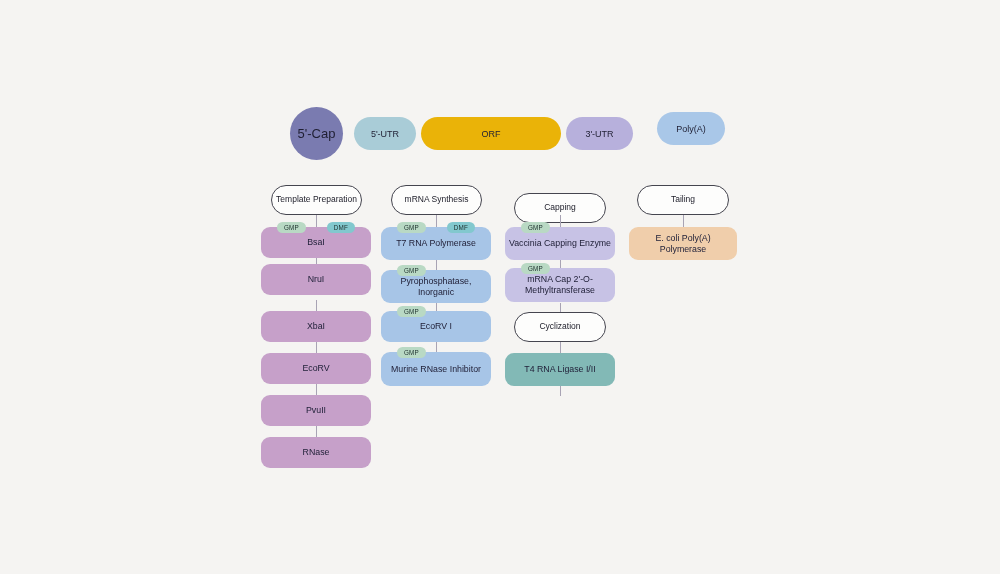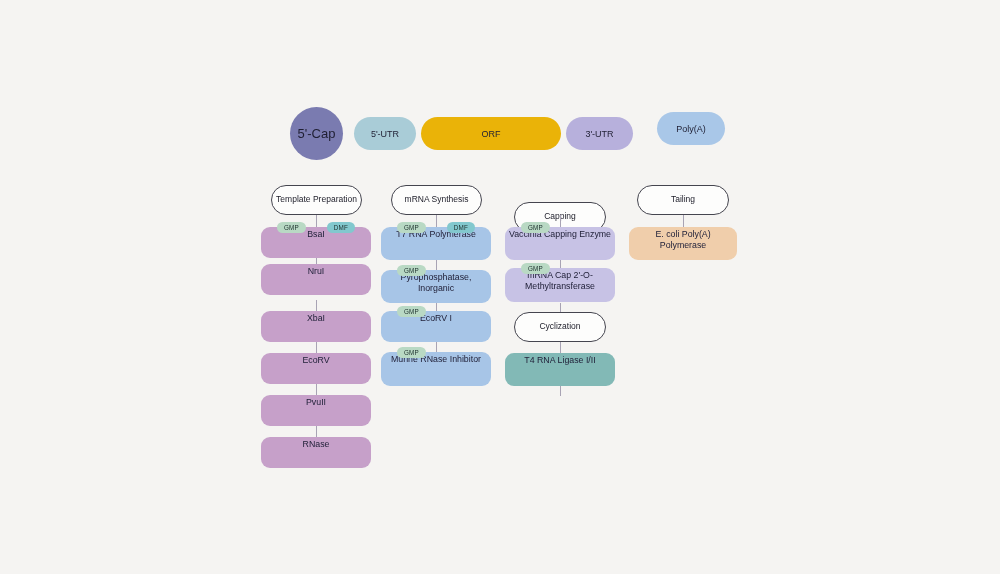--- a/index.html
+++ b/index.html
@@ -23,21 +23,21 @@
     font-size:9px; color:#1f1f33;
   }
   .header-pill {
     position:absolute; height:30px; background:#fdfdfc;
     border:1px solid #45454f; border-radius:15px;
     display:flex; align-items:center; justify-content:center;
     text-align:center; font-size:8.5px; line-height:1.15; color:#1c1c28;
   }
   .box {
     position:absolute; width:110px; border-radius:9px;
-    display:flex; justify-content:center;
+    display:flex; align-items:center; justify-content:center;
     text-align:center; font-size:8.8px; line-height:1.2;
     color:#22223a; padding:2px 2px;
   }
   .box.col1 { background:#c6a0c9; }
   .box.col2 { background:#a7c5e7; }
   .box.col3 { background:#c7c2e5; }
   .box.cyc  { background:#82b9b6; }
   .box.col4 { background:#f0ceab; }
   .badge {
     position:absolute; top:-5px;
@@ -65,21 +65,21 @@
   </div>
   <div class="construct-pill" style="left:566px; top:117px; width:67px; background:#b7b0dc;">
     <span>3'-UTR</span>
   </div>
   <div class="construct-pill" style="left:657px; top:112px; width:68px; background:#a9c7e8;">
     <span>Poly(A)</span>
   </div>
 
   <div class="header-pill" style="left:271px; top:185px; width:91px;">Template Preparation</div>
   <div class="header-pill" style="left:391px; top:185px; width:91px;">mRNA Synthesis</div>
-  <div class="header-pill" style="left:514px; top:202px; width:92px;">Capping</div>
+  <div class="header-pill" style="left:514px; top:193px; width:92px;">Capping</div>
   <div class="header-pill" style="left:637px; top:185px; width:92px;">Tailing</div>
 
   <div class="connector" style="left:316px; top:215px; height:12px;"></div>
   <div class="connector" style="left:316px; top:258px; height:11px;"></div>
   <div class="connector" style="left:316px; top:300px; height:11px;"></div>
   <div class="connector" style="left:316px; top:342px; height:11px;"></div>
   <div class="connector" style="left:316px; top:384px; height:11px;"></div>
   <div class="connector" style="left:316px; top:426px; height:11px;"></div>
 
   <div class="connector" style="left:436px; top:215px; height:12px;"></div>

